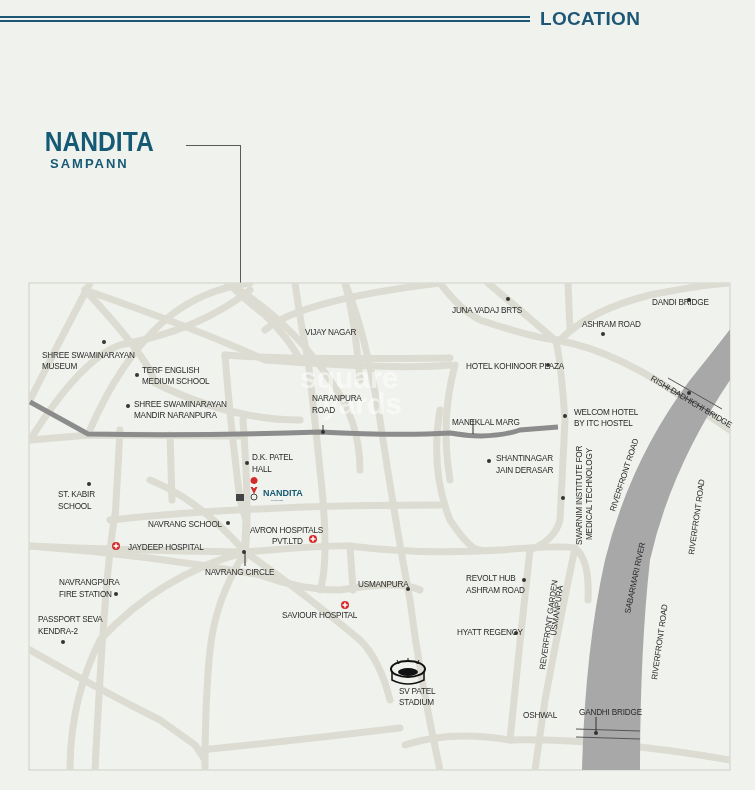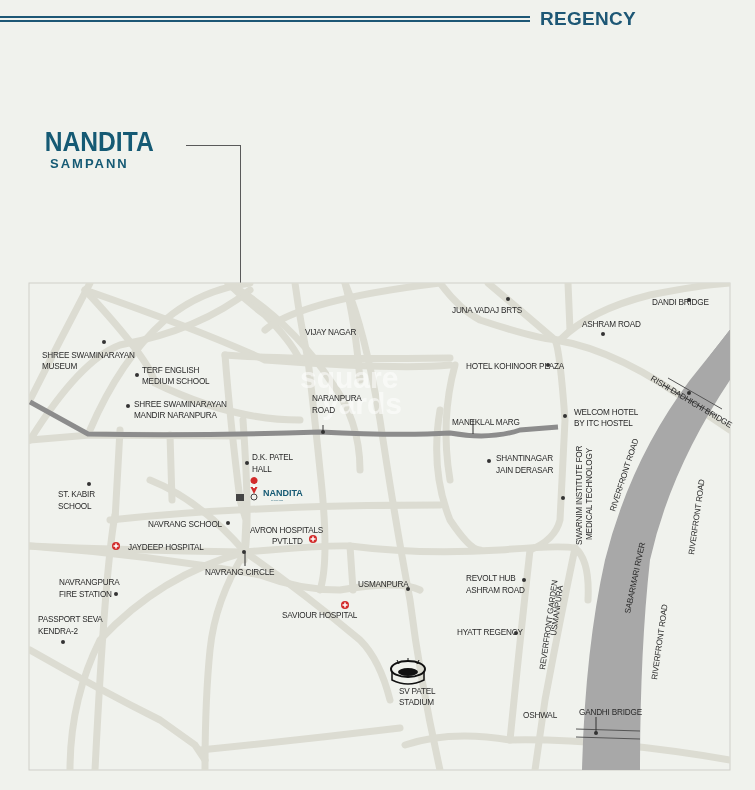--- a/index.html
+++ b/index.html
@@ -11,21 +11,21 @@
   .brand-sub{font-size:13px;font-weight:bold;letter-spacing:2px;line-height:16px;display:block;margin-left:8px;text-align:left;}
   .leader{position:absolute;border:0;background:#5a5a5a;}
   svg.map{position:absolute;left:0;top:0;}
   .lbl{font-family:"Liberation Sans",sans-serif;font-size:8.2px;fill:#2a2a2a;letter-spacing:-0.2px;}
   .wm{font-family:"Liberation Sans",sans-serif;font-weight:bold;fill:#ffffff;opacity:0.55;}
 </style>
 </head>
 <body>
 
 <div class="hdr-line"></div>
-<div class="hdr-title">REGENCY</div>
+<div class="hdr-title">LOCATION</div>
 
 <div class="brand">
   <span class="brand-name">NANDITA</span>
   <span class="brand-sub">SAMPANN</span>
 </div>
 <div class="leader" style="left:186px;top:145px;width:54px;height:1px;"></div>
 <div class="leader" style="left:240px;top:145px;width:1px;height:352px;"></div>
 
 <svg class="map" width="755" height="790" viewBox="0 0 755 790">
 

